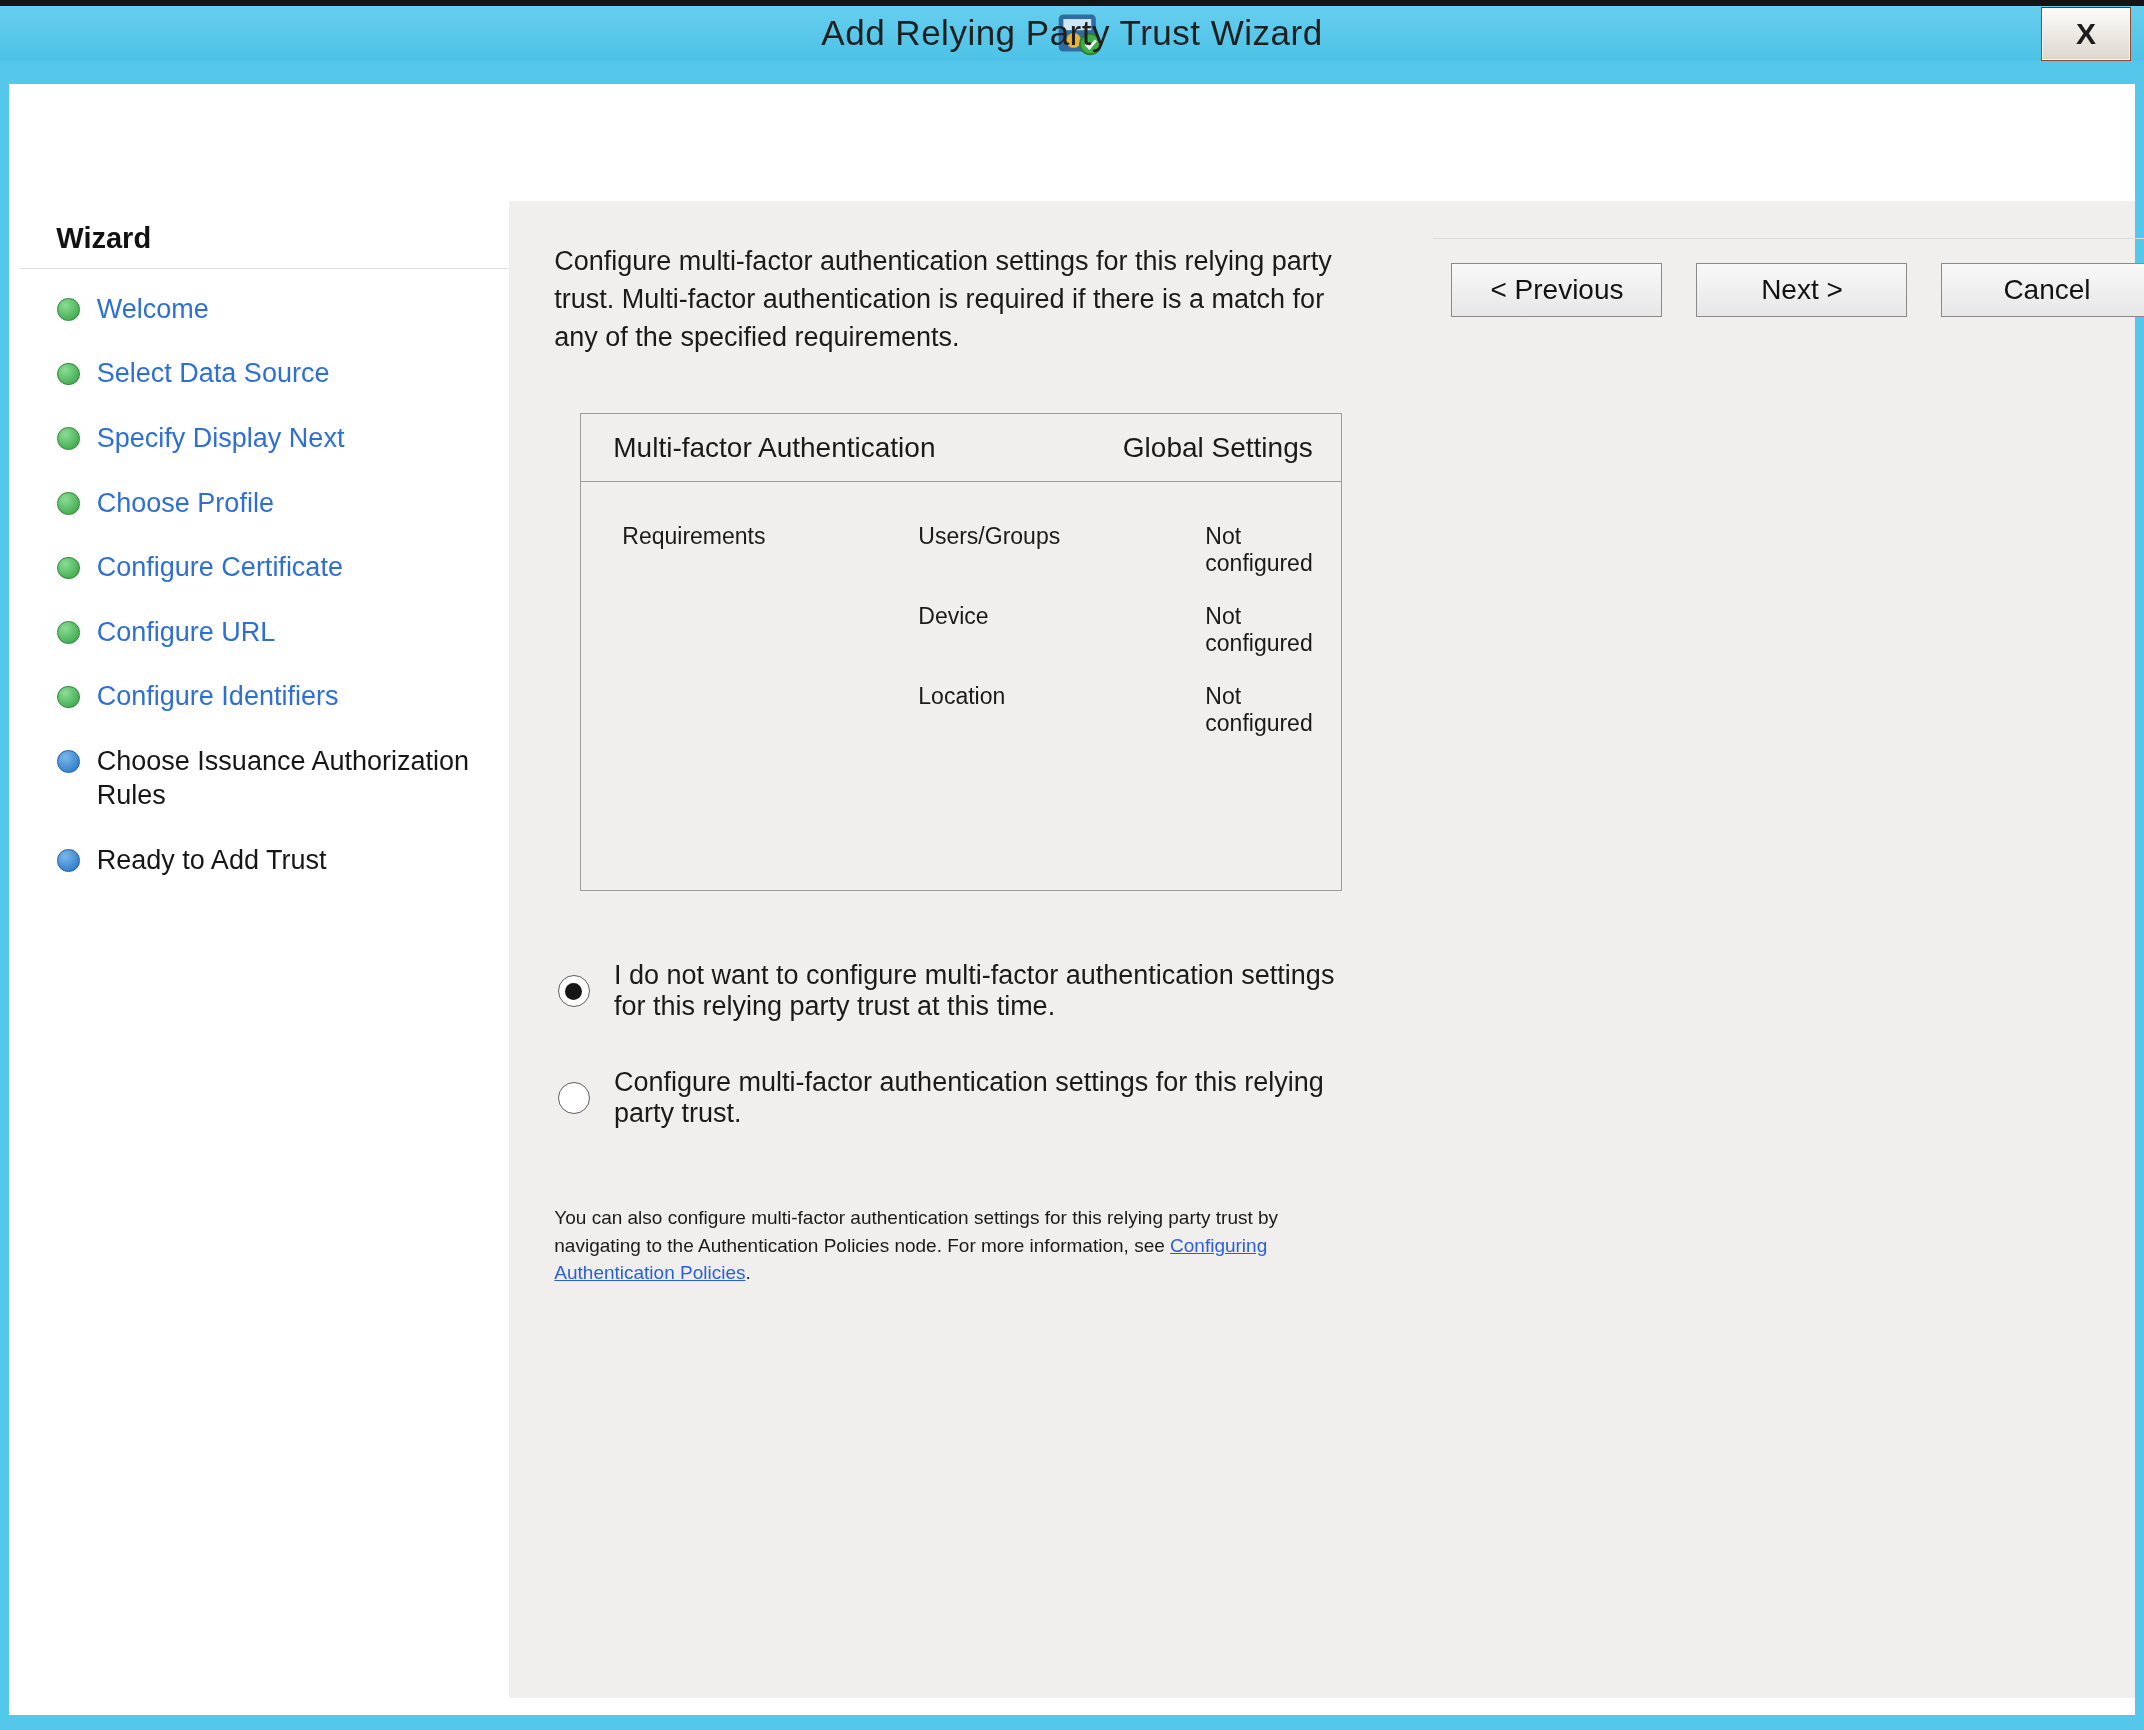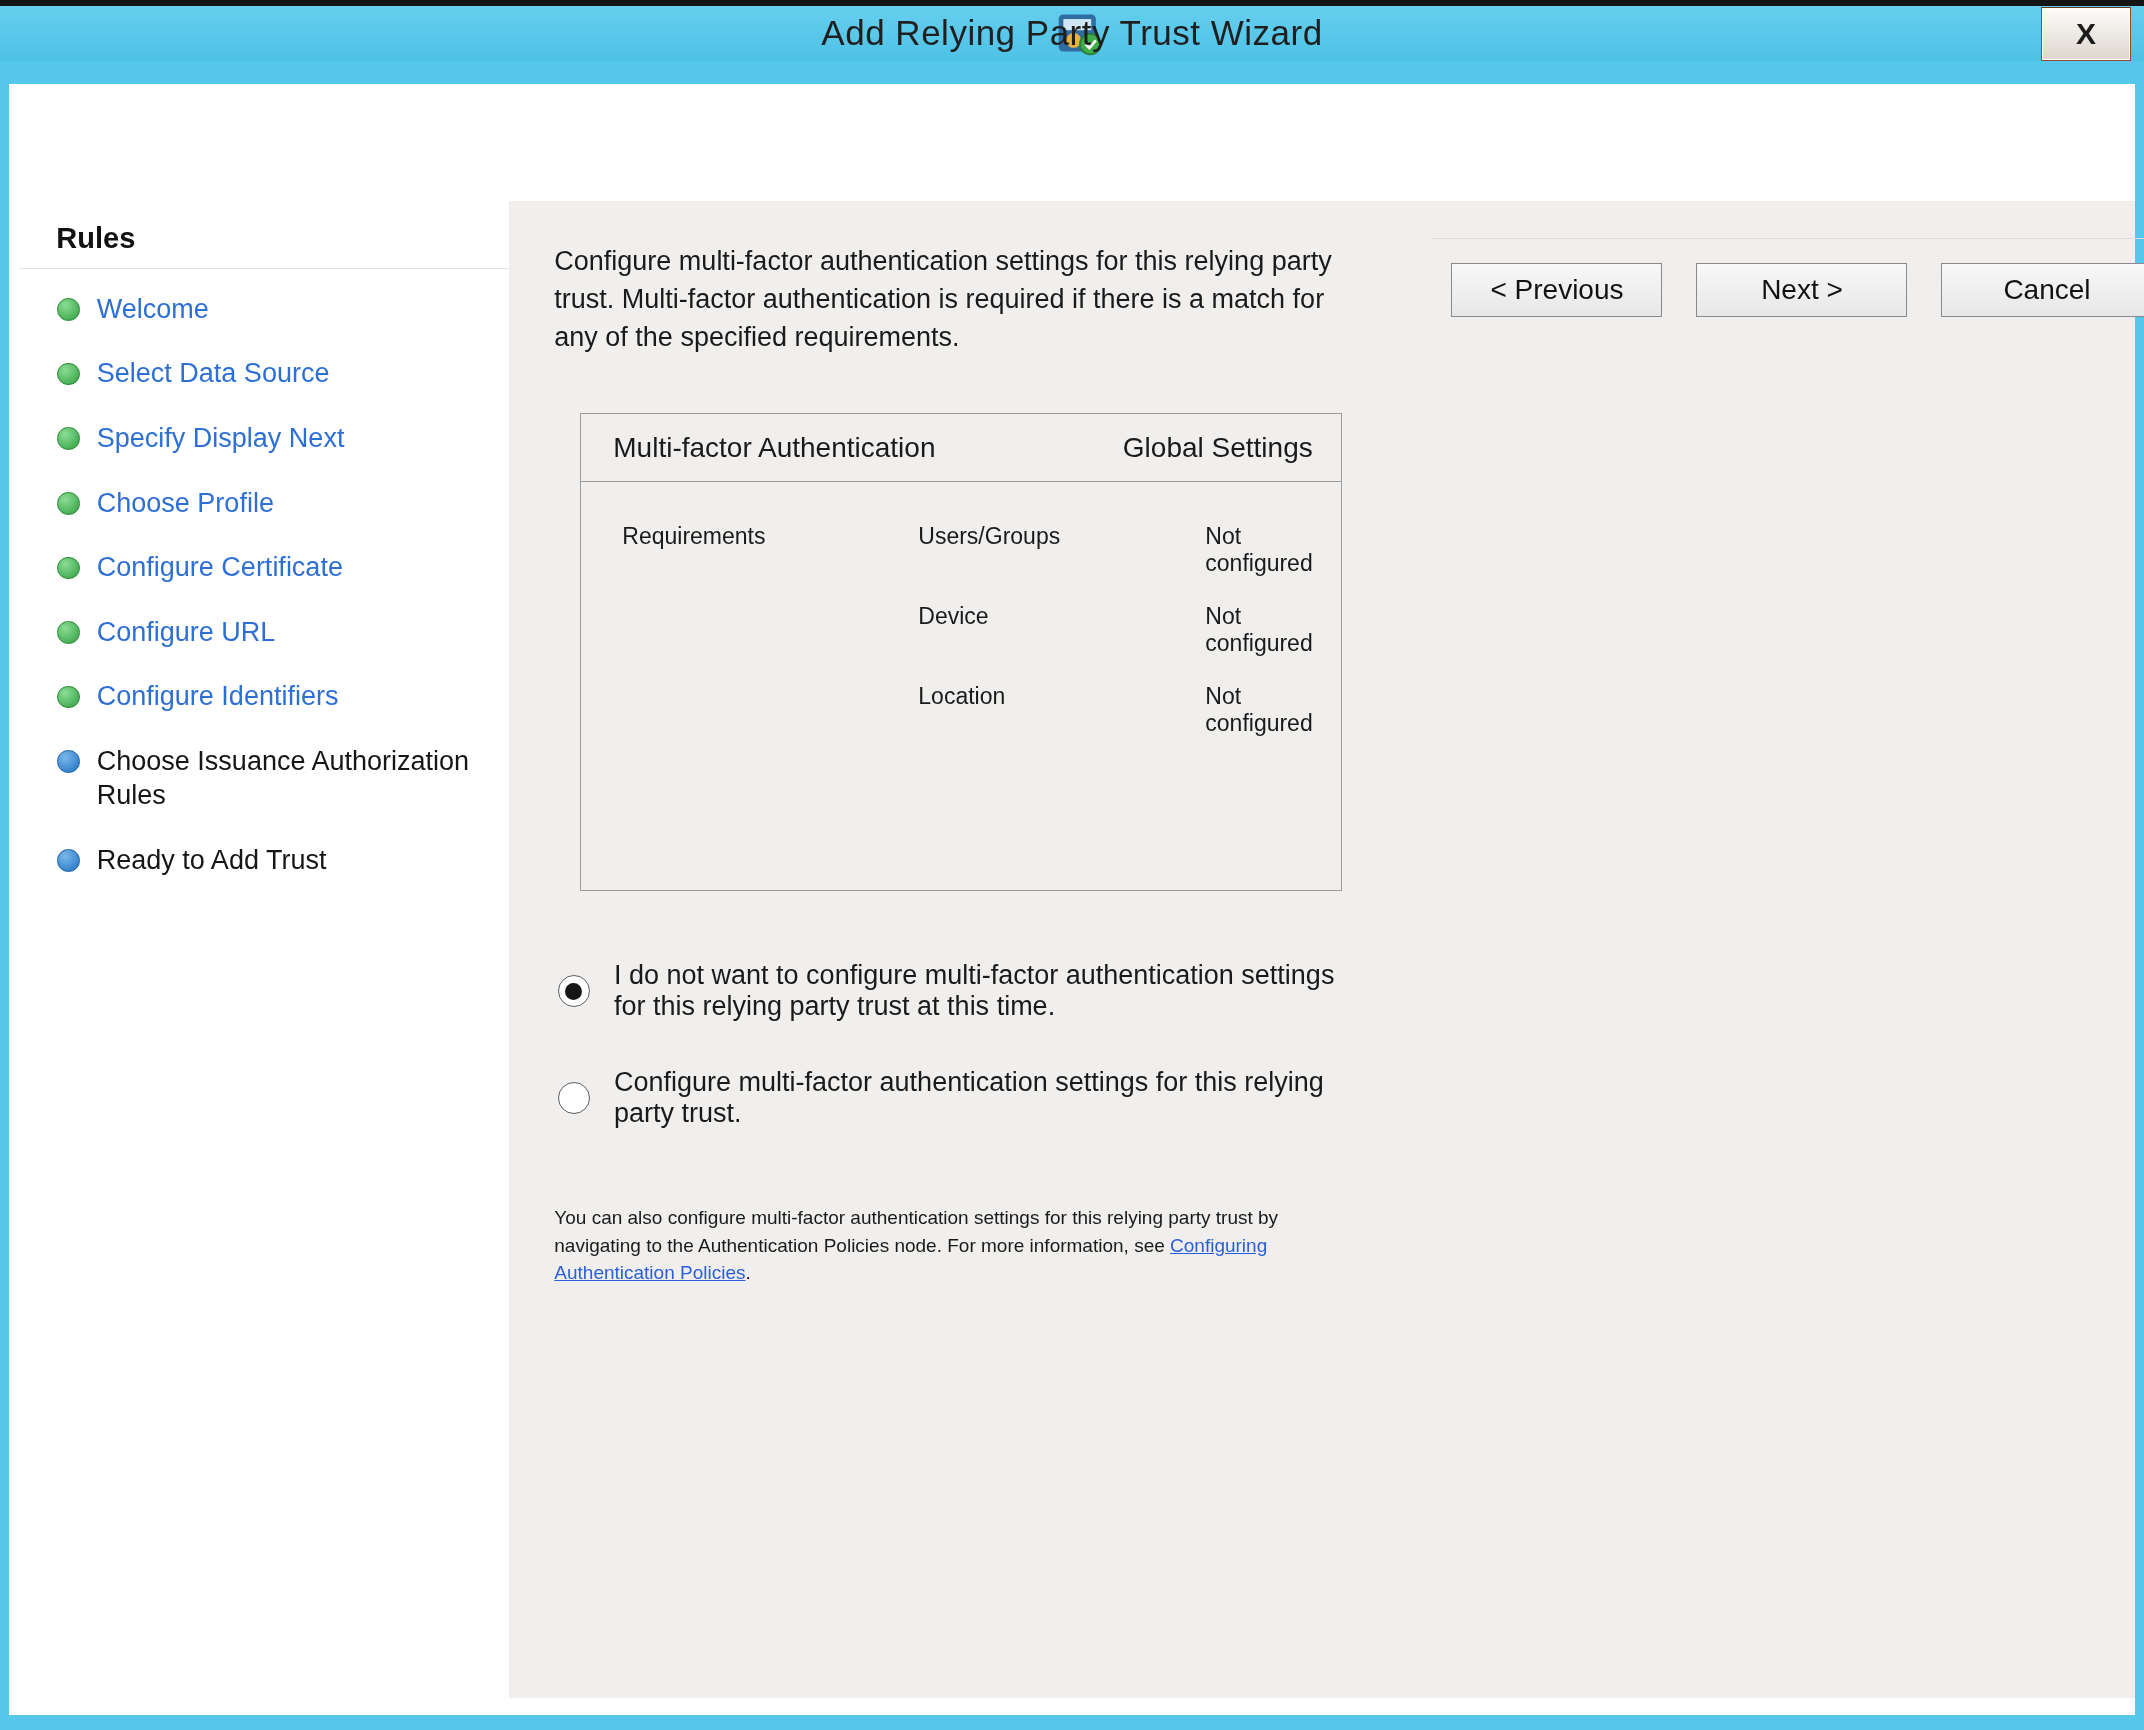--- a/index.html
+++ b/index.html
@@ -130,21 +130,21 @@
   <div class="title">Add Relying Party Trust Wizard</div>
   <div class="close-btn">X</div>
 </div>
 
 <div class="window-body">
   <div class="header-band"></div>
 
   <div class="content">
 
     <div class="sidebar">
-      <div class="sidebar-heading">Rules</div>
+      <div class="sidebar-heading">Wizard</div>
       <div class="sidebar-sep"></div>
       <ul class="steps">
         <li class="step done">
           <span class="bullet"></span>
           <span class="step-label">Welcome</span>
         </li>
         <li class="step done">
           <span class="bullet"></span>
           <span class="step-label">Select Data Source</span>
         </li>

